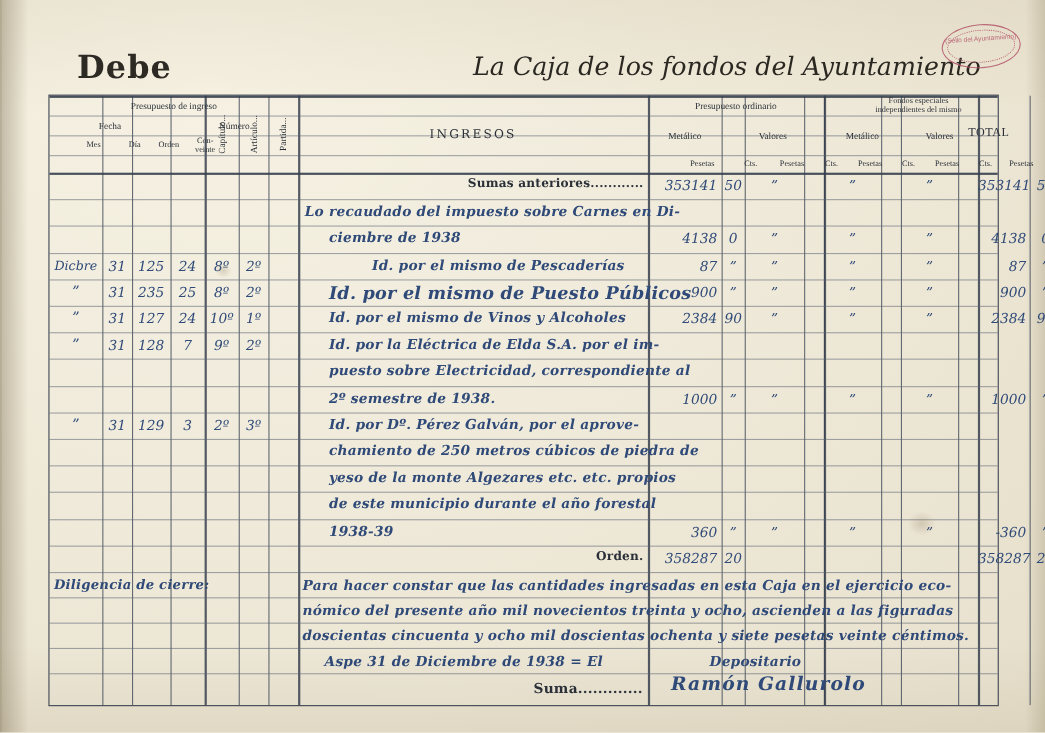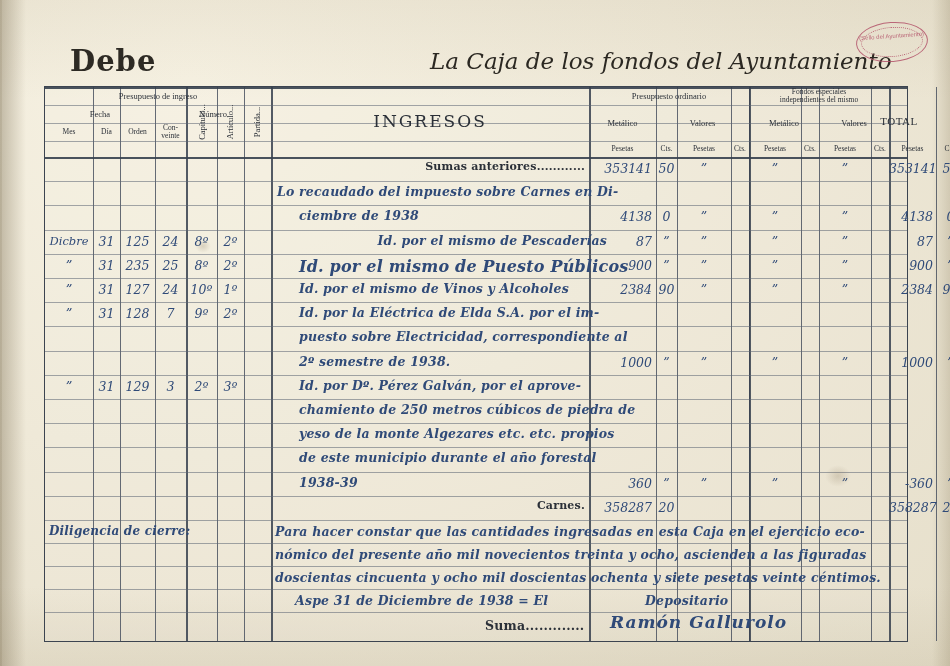--- a/index.html
+++ b/index.html
@@ -69,23 +69,23 @@
   .hline{position:absolute;left:0;right:0;height:1px;background:#5b6472;opacity:.55;}
   .hline.thick{height:1.5px;background:#36404e;opacity:.9;}
 
   .hcell{
     position:absolute;text-align:center;color:#2b3038;
     font-family:"Liberation Serif", serif;
     display:flex;align-items:center;justify-content:center;
     line-height:1.05;
   }
   .hcell.small{font-size:8.5px;}
-  .hcell.tiny{font-size:7.5px;}
+  .hcell.tiny{font-size:7.5px;margin-left:16px;}
   .hcell.mid{font-size:10px;}
-  .hcell.big{font-size:17px;letter-spacing:2px;font-family:"DejaVu Serif",serif;border-radius:15px;}
+  .hcell.big{font-size:11px;letter-spacing:2px;font-family:"DejaVu Serif",serif;border-radius:15px;}
 
   
   .hw{
     position:absolute;color:#2f4a78;
     font-family:"DejaVu Serif", serif;
     font-style:italic;white-space:pre;
     letter-spacing:.2px;
     font-weight:bold;
   }
   .num{position:absolute;color:#2f4a78;font-family:"DejaVu Serif",serif;font-style:italic;font-size:12.5px;text-align:right;}
@@ -204,21 +204,21 @@
         <div class="numc" style="left: 774px; width: 52px; top: 122.4px; font-size: 12.5px; text-align: center;">”</div>
         <div class="num" style="left: 844px; width: 44px; top: 122.4px; font-size: 12.5px; text-align: right;">4138</div>
         <div class="numc" style="left: 891px; width: 29px; top: 122.4px; font-size: 12.5px; text-align: center;">0</div>
         <div class="hline" style="top: 166.8px;"></div>
         <div class="numc" style="left: 0px; width: 48px; top: 146.6px; font-size: 11.5px; text-align: center;">Dicbre</div>
         <div class="numc" style="left: 48px; width: 27px; top: 146.6px; font-size: 12.5px; text-align: center;">31</div>
         <div class="numc" style="left: 75px; width: 35px; top: 146.6px; font-size: 12.5px; text-align: center;">125</div>
         <div class="numc" style="left: 110px; width: 31px; top: 146.6px; font-size: 12.5px; text-align: center;">24</div>
         <div class="numc" style="left: 141px; width: 31px; top: 146.6px; font-size: 12.5px; text-align: center;">8º</div>
         <div class="numc" style="left: 172px; width: 27px; top: 146.6px; font-size: 12.5px; text-align: center;">2º</div>
-        <div class="hw" style="left: 232px; width: 308px; top: 145.6px; font-size: 12.5px; text-align: right; padding-left: 22px;">Id. por el mismo de Pescaderías</div>
+        <div class="hw" style="left: 232px; width: 308px; top: 145.6px; font-size: 12.5px; text-align: center; padding-left: 22px;">Id. por el mismo de Pescaderías</div>
         <div class="num" style="left: 544px; width: 63px; top: 146.6px; font-size: 12.5px; text-align: right;">87</div>
         <div class="numc" style="left: 611px; width: 21px; top: 146.6px; font-size: 12.5px; text-align: center;">”</div>
         <div class="numc" style="left: 632px; width: 54px; top: 146.6px; font-size: 12.5px; text-align: center;">”</div>
         <div class="numc" style="left: 704px; width: 52px; top: 146.6px; font-size: 12.5px; text-align: center;">”</div>
         <div class="numc" style="left: 774px; width: 52px; top: 146.6px; font-size: 12.5px; text-align: center;">”</div>
         <div class="num" style="left: 844px; width: 44px; top: 146.6px; font-size: 12.5px; text-align: right;">87</div>
         <div class="numc" style="left: 891px; width: 29px; top: 146.6px; font-size: 12.5px; text-align: center;">”</div>
         <div class="hline" style="top: 191px;"></div>
         <div class="numc" style="left: 0px; width: 48px; top: 170.8px; font-size: 13px; text-align: center;">”</div>
         <div class="numc" style="left: 48px; width: 27px; top: 170.8px; font-size: 12.5px; text-align: center;">31</div>
@@ -285,21 +285,21 @@
         <div class="hline" style="top: 408.8px;"></div>
         <div class="hw" style="left: 232px; width: 308px; top: 387.6px; font-size: 12.5px; text-align: left; padding-left: 22px;">1938-39</div>
         <div class="num" style="left: 544px; width: 63px; top: 388.6px; font-size: 12.5px; text-align: right;">360</div>
         <div class="numc" style="left: 611px; width: 21px; top: 388.6px; font-size: 12.5px; text-align: center;">”</div>
         <div class="numc" style="left: 632px; width: 54px; top: 388.6px; font-size: 12.5px; text-align: center;">”</div>
         <div class="numc" style="left: 704px; width: 52px; top: 388.6px; font-size: 12.5px; text-align: center;">”</div>
         <div class="numc" style="left: 774px; width: 52px; top: 388.6px; font-size: 12.5px; text-align: center;">”</div>
         <div class="num" style="left: 844px; width: 44px; top: 388.6px; font-size: 12.5px; text-align: right;">-360</div>
         <div class="numc" style="left: 891px; width: 29px; top: 388.6px; font-size: 12.5px; text-align: center;">”</div>
         <div class="hline" style="top: 433px;"></div>
-        <div class="hw" style="left: 232px; width: 308px; top: 411.8px; font-size: 11px; text-align: right; color: rgb(43, 48, 56); font-style: normal;">Carnes.</div>
+        <div class="hw" style="left: 232px; width: 308px; top: 411.8px; font-size: 11px; text-align: right; color: rgb(43, 48, 56); font-style: normal;">Orden.</div>
         <div class="num" style="left: 544px; width: 63px; top: 412.8px; font-size: 12.5px; text-align: right;">358287</div>
         <div class="numc" style="left: 611px; width: 21px; top: 412.8px; font-size: 12.5px; text-align: center;">20</div>
         <div class="num" style="left: 844px; width: 44px; top: 412.8px; font-size: 12.5px; text-align: right;">358287</div>
         <div class="numc" style="left: 891px; width: 29px; top: 412.8px; font-size: 12.5px; text-align: center;">20</div>
       </div>
 
     <div id="diligencia-layer">
         <div class="hw" style="left: 4px; top: 437px; font-size: 12px; width: 224px;">Diligencia de cierre:</div>
         <div class="hw" style="left: 230px; top: 437px; width: 630px; font-size: 12.5px;">Para hacer constar que las cantidades ingresadas en esta Caja en el ejercicio eco-</div>
         <div class="hline" style="top: 456px;"></div>

